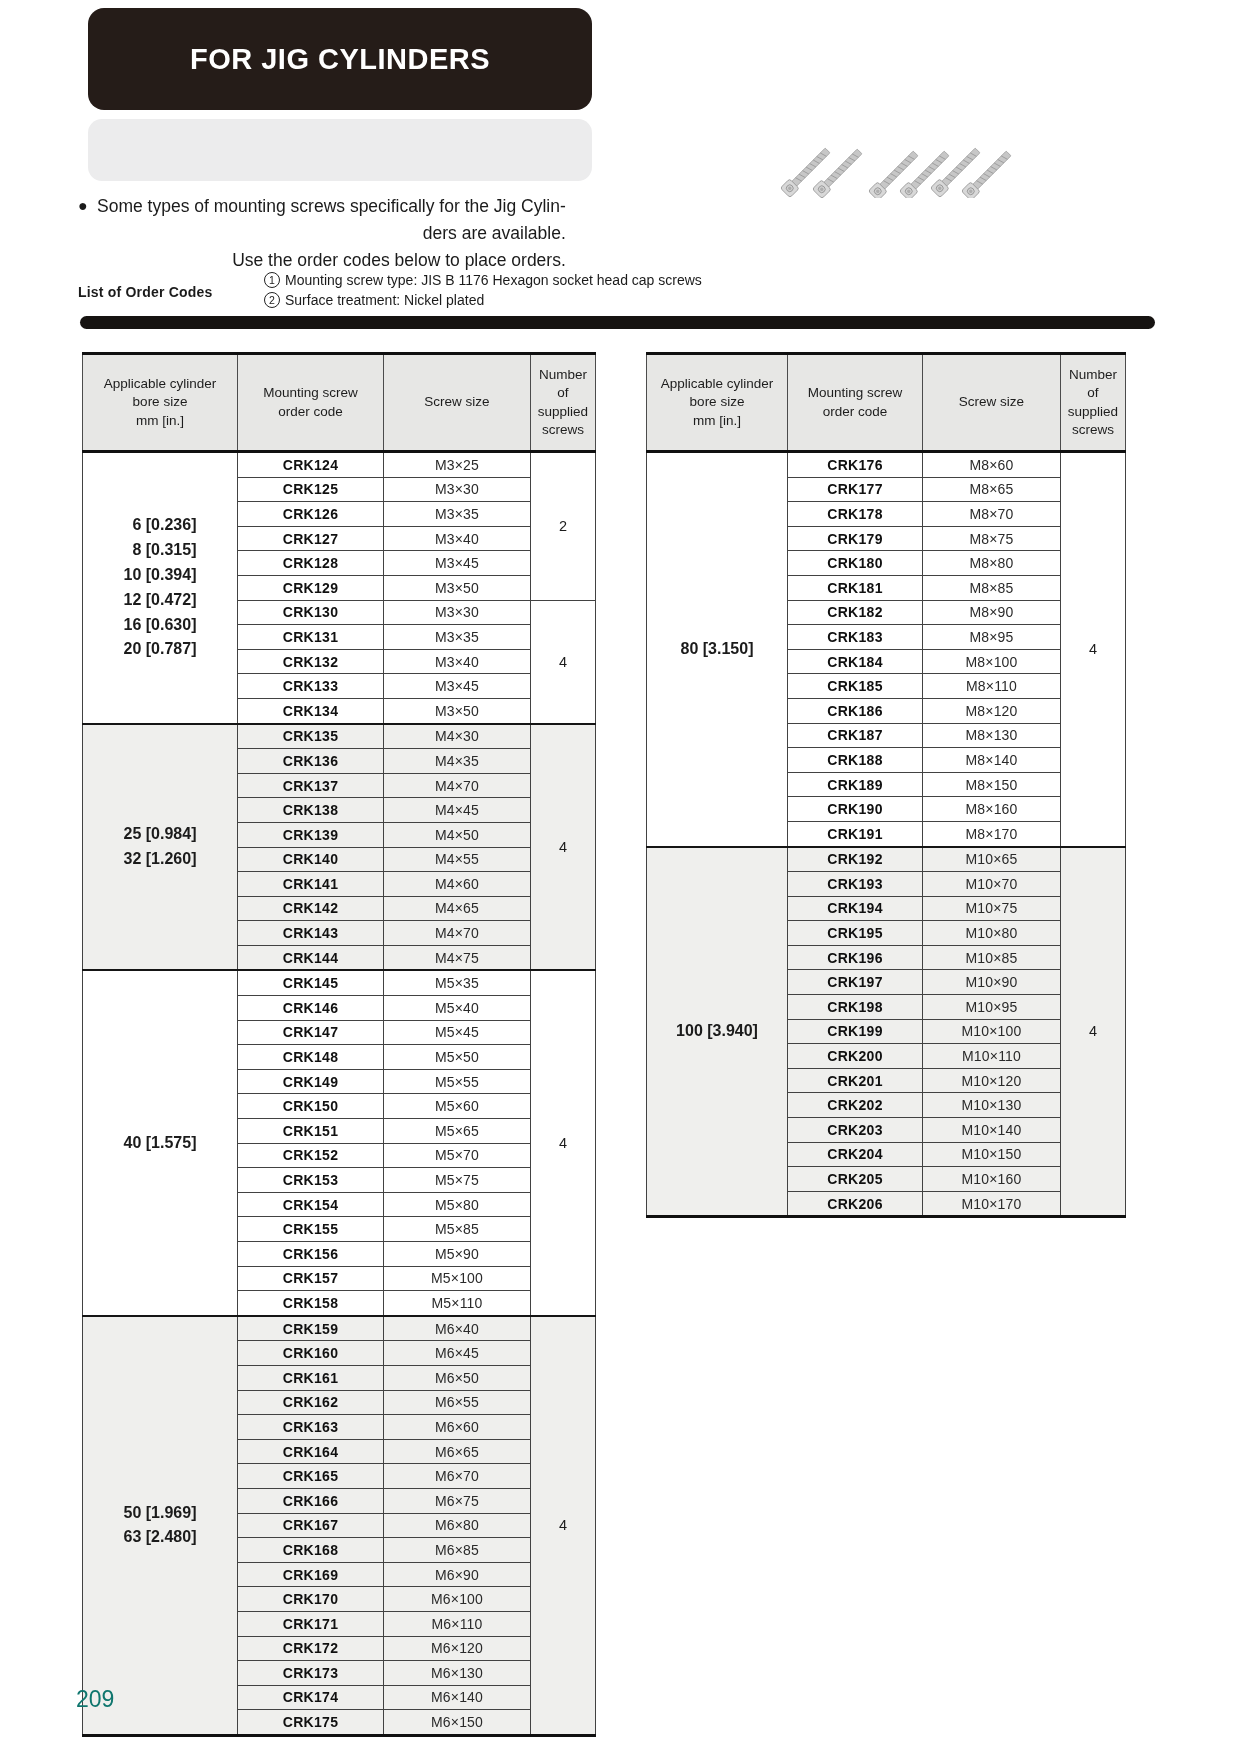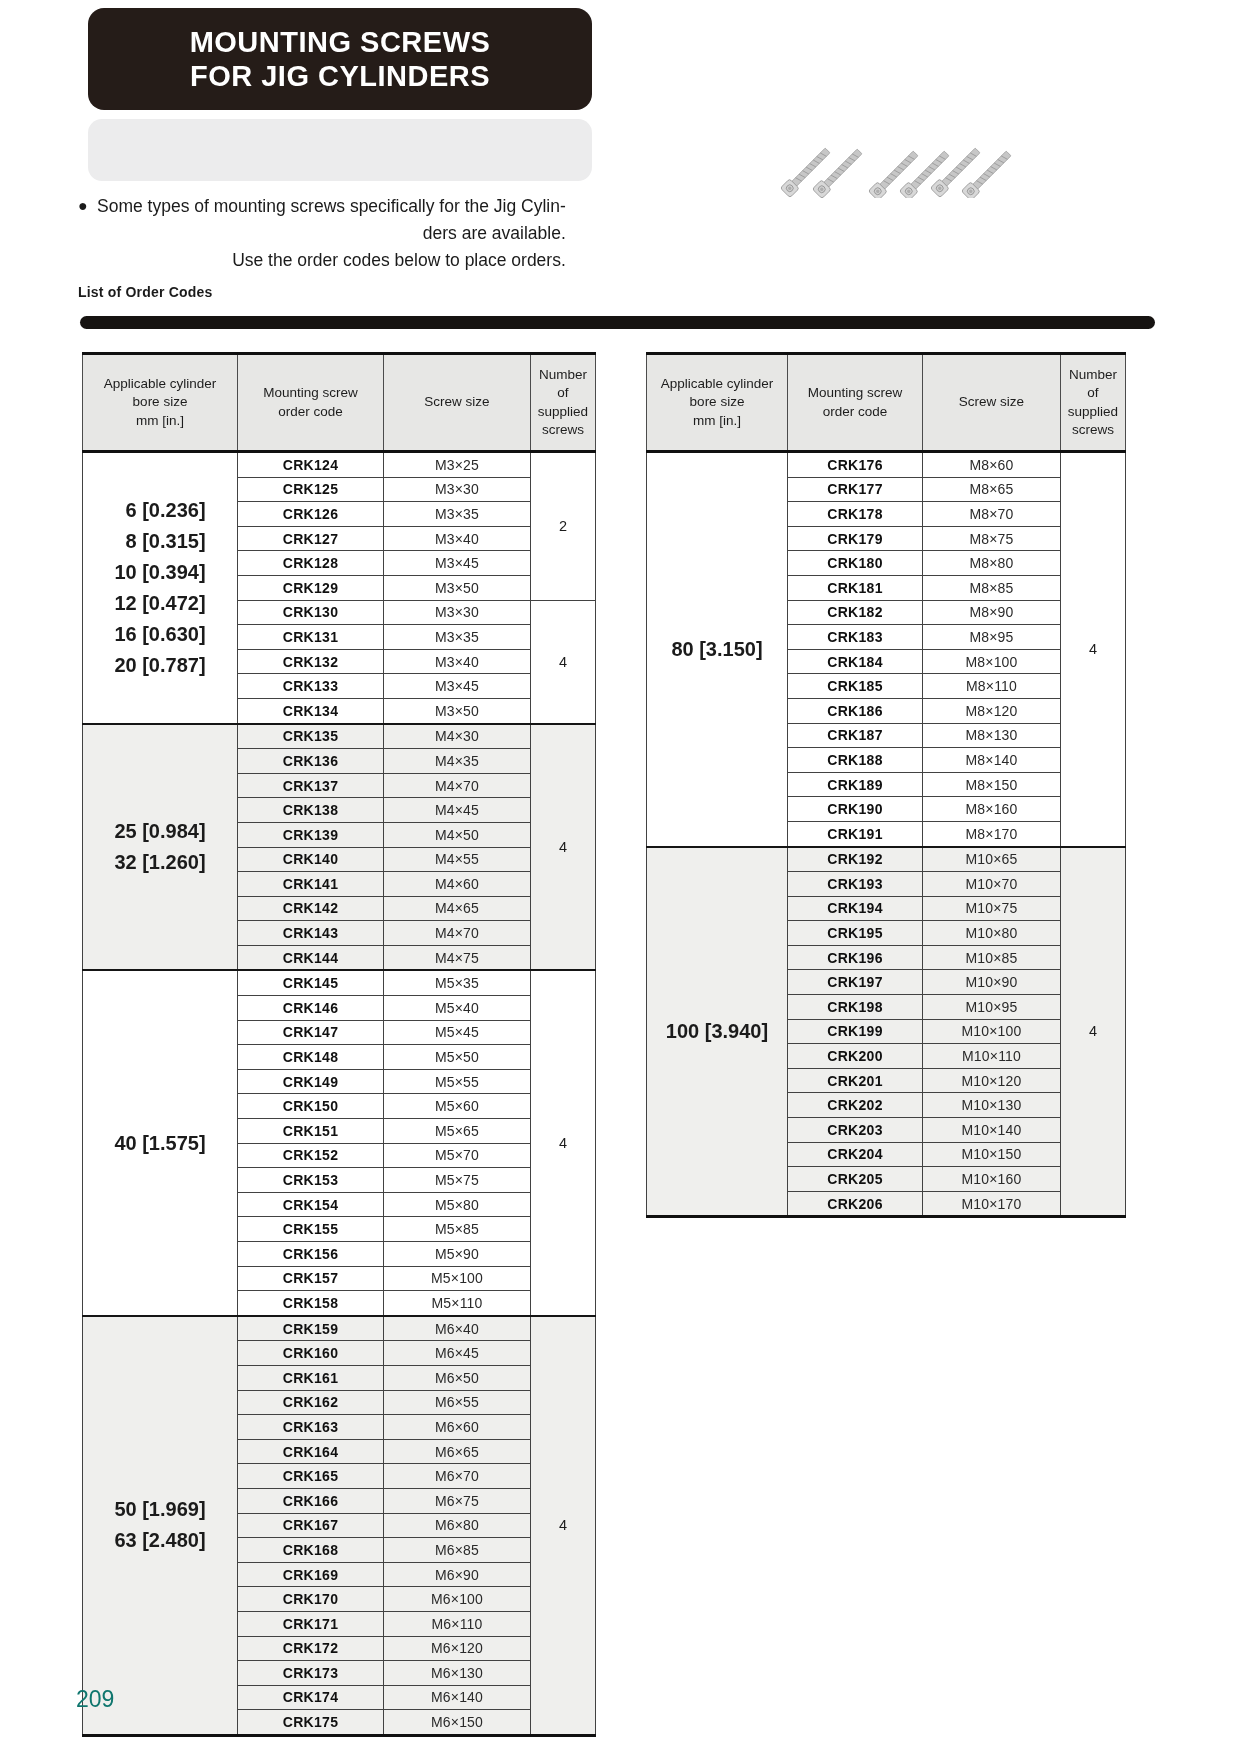--- a/index.html
+++ b/index.html
@@ -46,32 +46,31 @@
     height:95px; padding:0 2px; color:#1d1d1d; text-align:center; vertical-align:middle;
   }
   .order-table td{
     border:1px solid #424242; height:23.6px; text-align:center; vertical-align:middle;
     padding:0; font-size:14px; color:#1b1b1b; background:#ffffff;
   }
   .order-table tr.shaded td{ background:var(--c-shaded-bg,#efefed); }
   .order-table tr.group-start td{ border-top:2px solid #151515; }
   .order-table td.code{ font-weight:bold; font-size:14px; letter-spacing:0.3px; color:#101010; }
   .order-table td.size{ font-size:14px; color:#2a2a2a; letter-spacing:0.2px; }
-  .order-table td.bore{ font-weight:bold; font-size:20px; padding:0 6px; }
+  .order-table td.bore{ font-weight:bold; font-size:16px; padding:0 6px; }
   .bore-lines{ display:inline-block; text-align:right; line-height:1.55; }
   .order-table td.supplied{ font-size:14.5px; }
   .page-number{ position:absolute; left:76px; top:1686px; font-size:23px; color:#0f766e; }
 </style>
 </head>
 <body>
 
 <div class="page">
 
   <div class="title-box">
-    <span>MOUNTING SCREWS</span>
     <span>FOR JIG CYLINDERS</span>
   </div>
 
   <div class="gray-banner"></div>
 
   <div class="screws-wrap">
     <svg width="252" height="82" viewBox="0 0 252 82">
       <defs>
         <g id="screw">
           <rect x="-3.4" y="-56" width="6.8" height="49" rx="1" fill="#c7c7c7" stroke="#8f8f8f" stroke-width="0.6"></rect>
@@ -94,20 +93,28 @@
     <span class="bullet">●</span>
     <div class="lines">
       <div>Some types of mounting screws specifically for the Jig Cylin-</div>
       <div>ders are available.</div>
       <div>Use the order codes below to place orders.</div>
     </div>
   </div>
 
   <div class="section-heading">List of Order Codes</div>
 
+  <div class="notes">
+    <div class="note">
+      <span class="circ">1</span><span>Mounting screw type: JIS B 1176 Hexagon socket head cap screws</span>
+    </div>
+    <div class="note">
+      <span class="circ">2</span><span>Surface treatment: Nickel plated</span>
+    </div>
+  </div>
 
   <div class="divider-bar"></div>
 
   <div id="table-left" class="table-mount">
       <table class="order-table">
         <colgroup>
           <col style="width: 155px;">
           <col style="width: 146px;">
           <col style="width: 147px;">
           <col style="width: 65px;">

